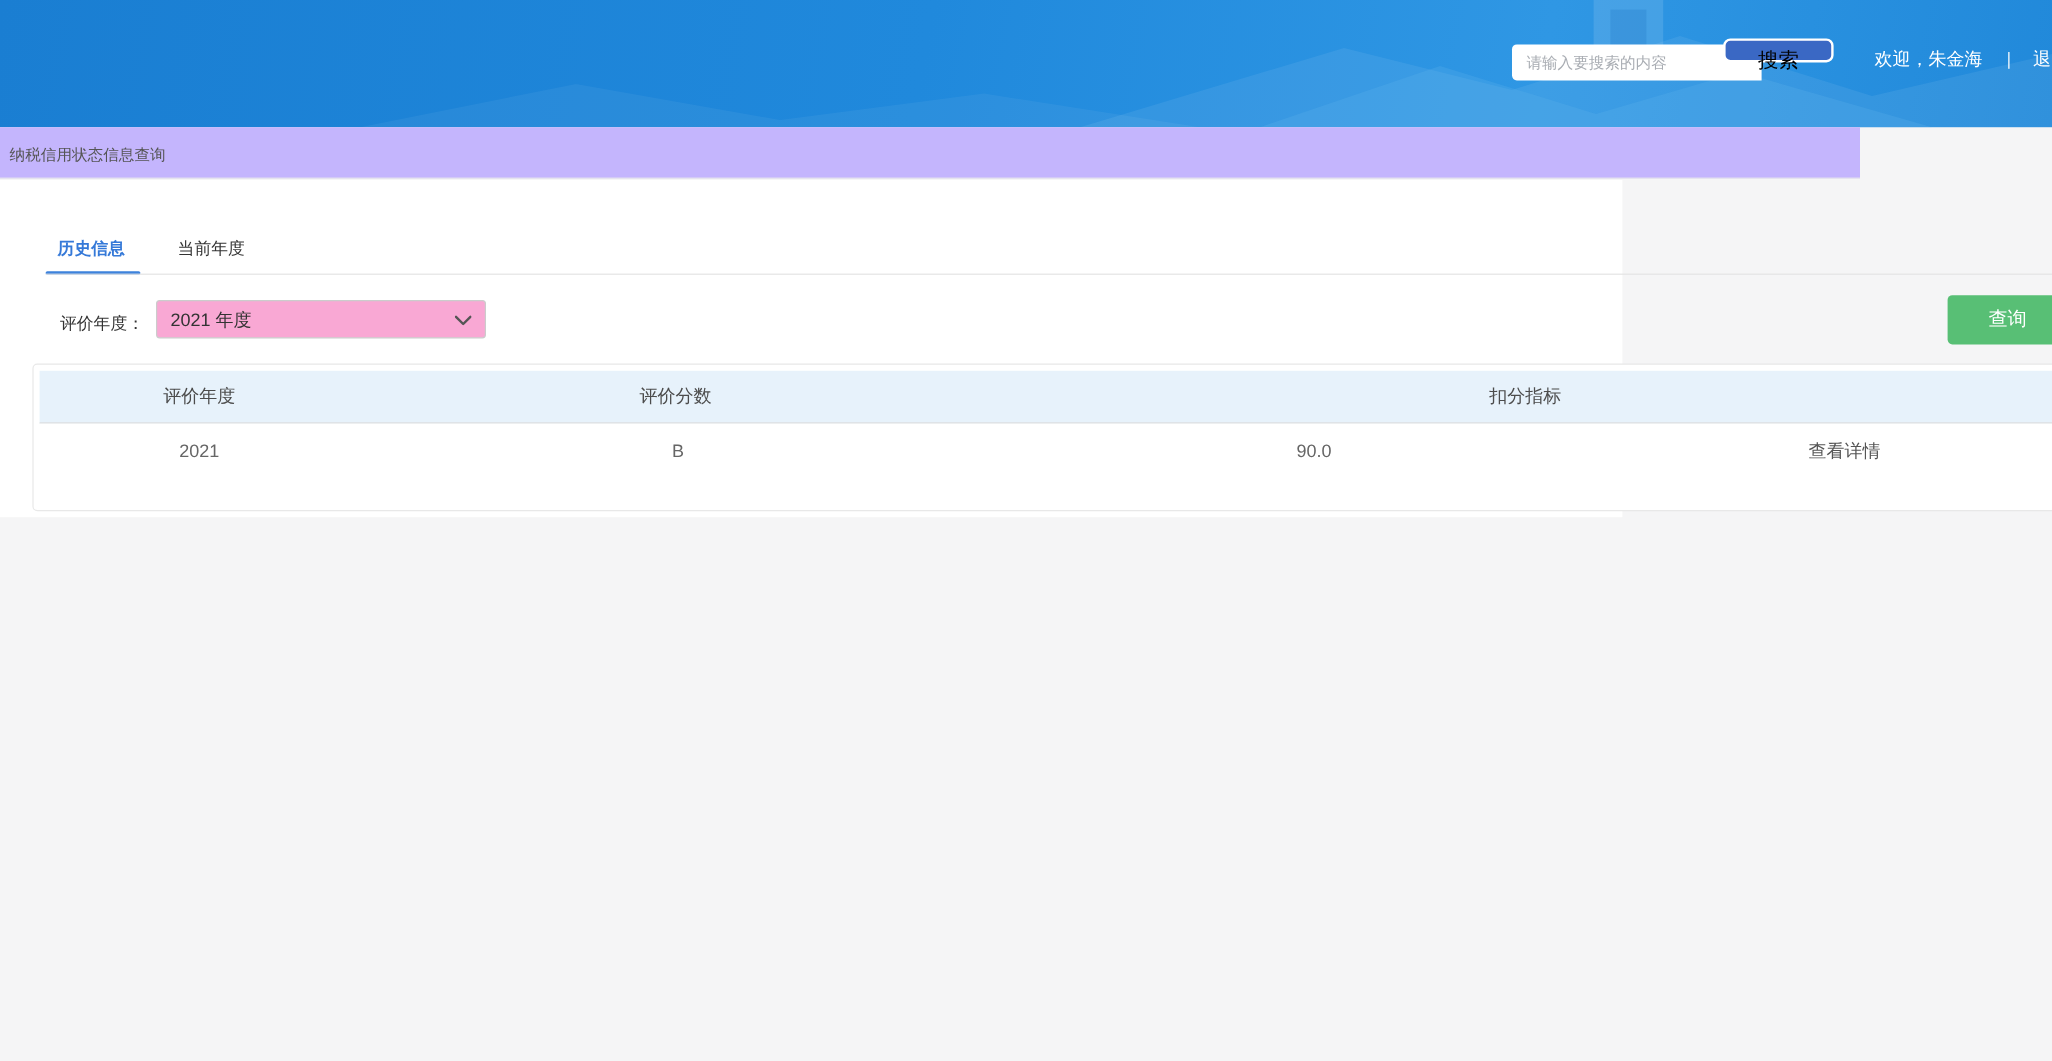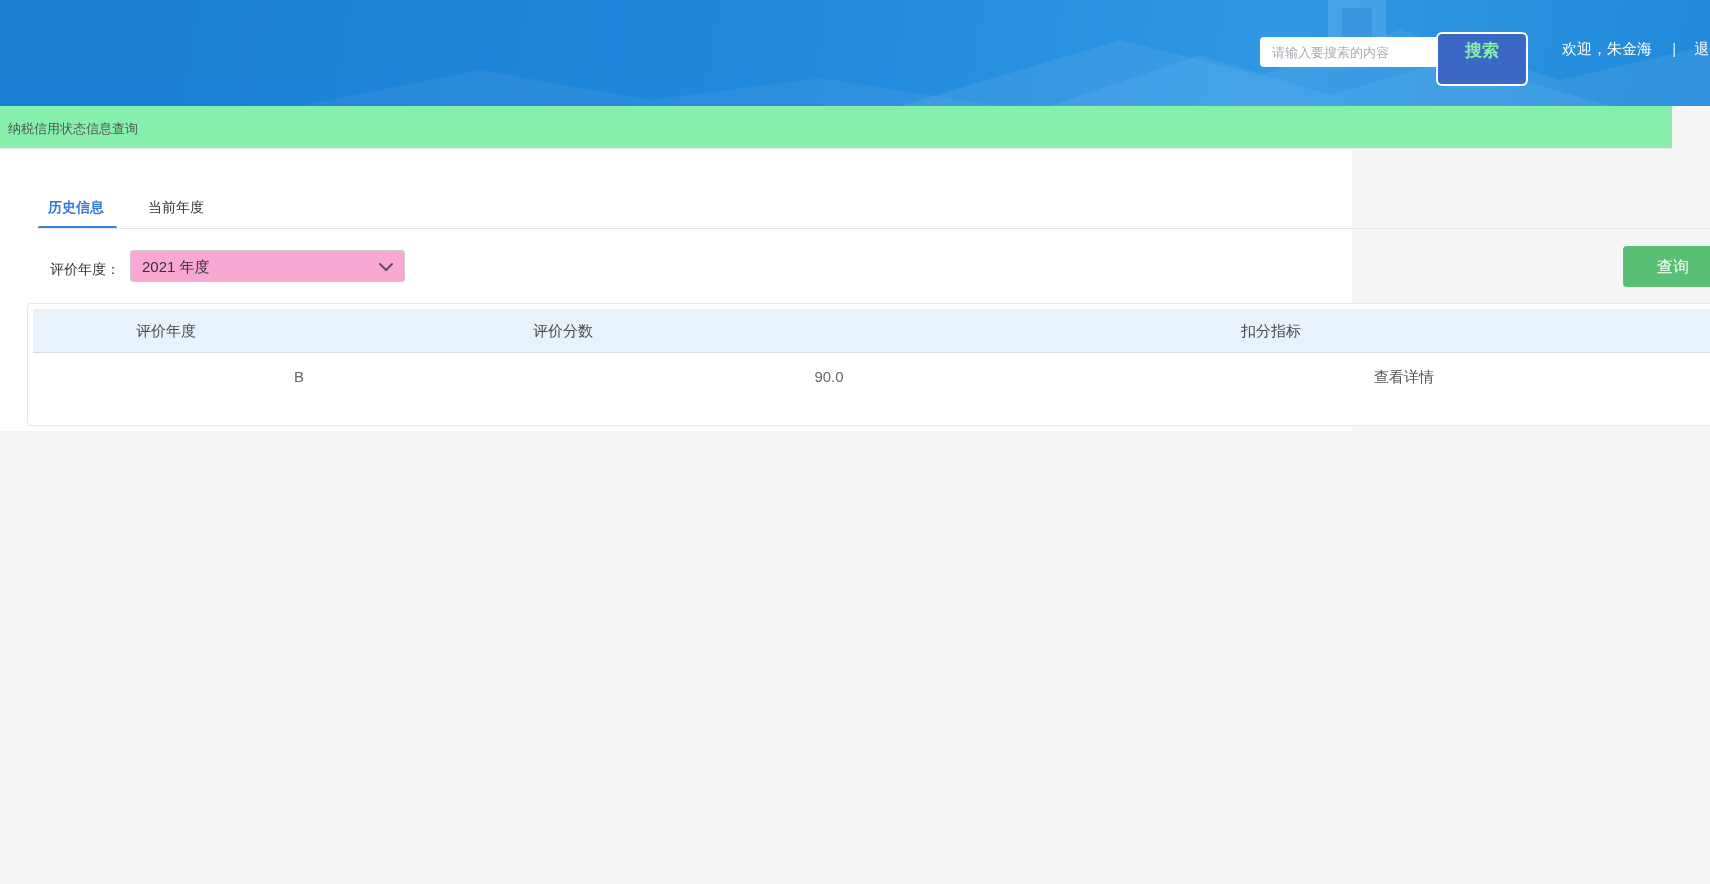--- a/index.html
+++ b/index.html
@@ -23,33 +23,33 @@
   }
   .search-group { position: absolute; left: 1260px; top: 32px; height: 38px; }
   .search-input {
     position: absolute; left: 0; top: 5px; width: 208px; height: 30px;
     border: none; outline: none; background: #ffffff;
     border-radius: 4px 0 0 4px; padding: 0 12px; font-size: 13px; color: #0f172a;
     font-family: "Liberation Sans", sans-serif;
   }
   .search-input::placeholder { color: #a9adb3; }
   .search-btn {
-    position: absolute; left: 176px; top: 0; width: 92px; height: 54px;
+    position: absolute; left: 176px; top: 0; width: 92px; height: 20px;
     background: #3a68c4; border: 2px solid #ffffff; border-radius: 6px;
-    color: #86efac; font-size: 17px; text-align: center; line-height: 34px;
-    cursor: pointer; font-family: "Liberation Sans", sans-serif; font-weight: bold;
+    color: #000000; font-size: 17px; text-align: center; line-height: 34px;
+    cursor: pointer; font-family: "Liberation Sans", sans-serif;
   }
   .welcome-area { position: absolute; top: 40px; left: 1562px; height: 20px; color: #ffffff; font-size: 15px; white-space: nowrap; }
   .welcome-text { display: inline-block; }
   .welcome-divider { display: inline-block; margin: 0 14px 0 16px; color: rgba(255,255,255,0.85); }
   .logout-link { display: inline-block; color: #ffffff; cursor: pointer; }
   
   .breadcrumb-bar {
-    position: absolute; left: 0; top: 106px; width: 1672px; height: 43px;
-    background: #86efac; border-bottom: 1px solid #ebebeb;
+    position: absolute; left: 0; top: 106px; width: 1550px; height: 43px;
+    background: #c4b5fd; border-bottom: 1px solid #ebebeb;
   }
   .breadcrumb-text { position: absolute; left: 8px; top: 14px; font-size: 13px; color: #555555; }
   
   .main-panel { position: absolute; left: 0; top: 150px; width: 1352px; height: 281px; background: #ffffff; }
   
   .tab-item { position: absolute; top: 49px; font-size: 14px; cursor: pointer; white-space: nowrap; }
   .tab-history { left: 48px; color: #3579d8; font-weight: bold; }
   .tab-current { left: 148px; color: #333333; }
   .tab-underline { position: absolute; left: 38px; top: 76px; width: 79px; height: 3px; background: #3d82dc; border-radius: 2px; }
   .tab-border { position: absolute; left: 38px; top: 78px; width: 1672px; height: 1px; background: #e4e4e4; }
@@ -125,20 +125,21 @@
   </div>
   <div class="query-btn">查询</div>
 
   <div class="table-card">
     <div class="t-row t-head">
       <div class="t-cell c1">评价年度</div>
       <div class="t-cell c3">评价分数</div>
       <div class="t-cell c4">扣分指标</div>
     </div>
     <div class="t-row t-body">
+      <div class="t-cell c1">2021</div>
       <div class="t-cell c2">B</div>
       <div class="t-cell c3">90.0</div>
       <div class="t-cell c4">
         <span class="detail-link">查看详情</span>
       </div>
     </div>
   </div>
 </div>
 
 </body></html>

